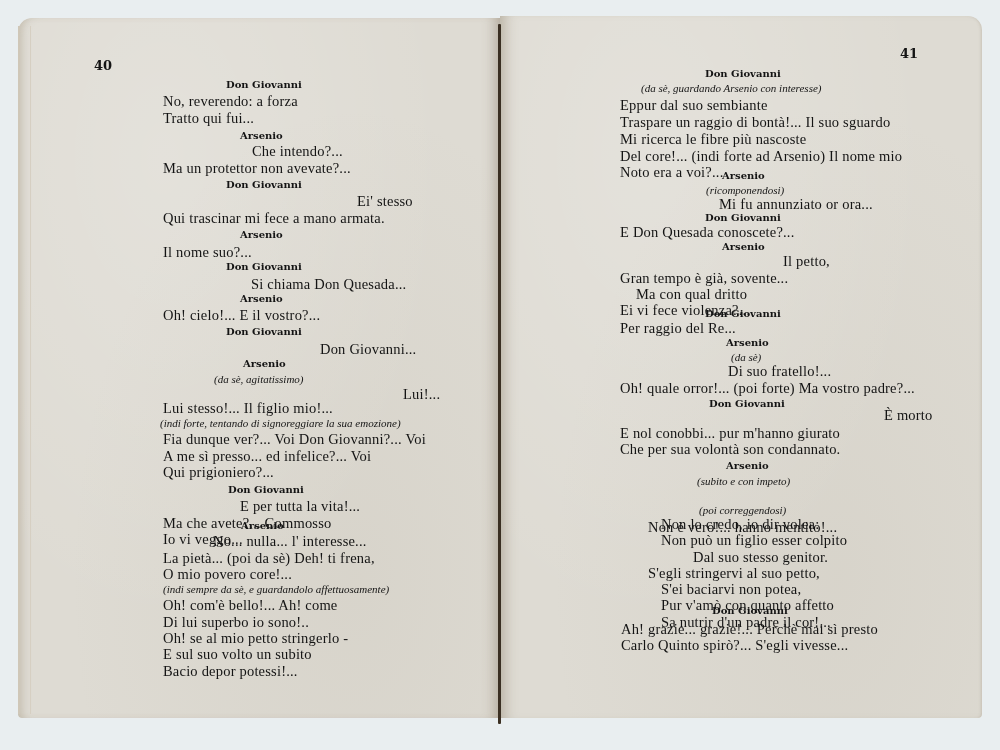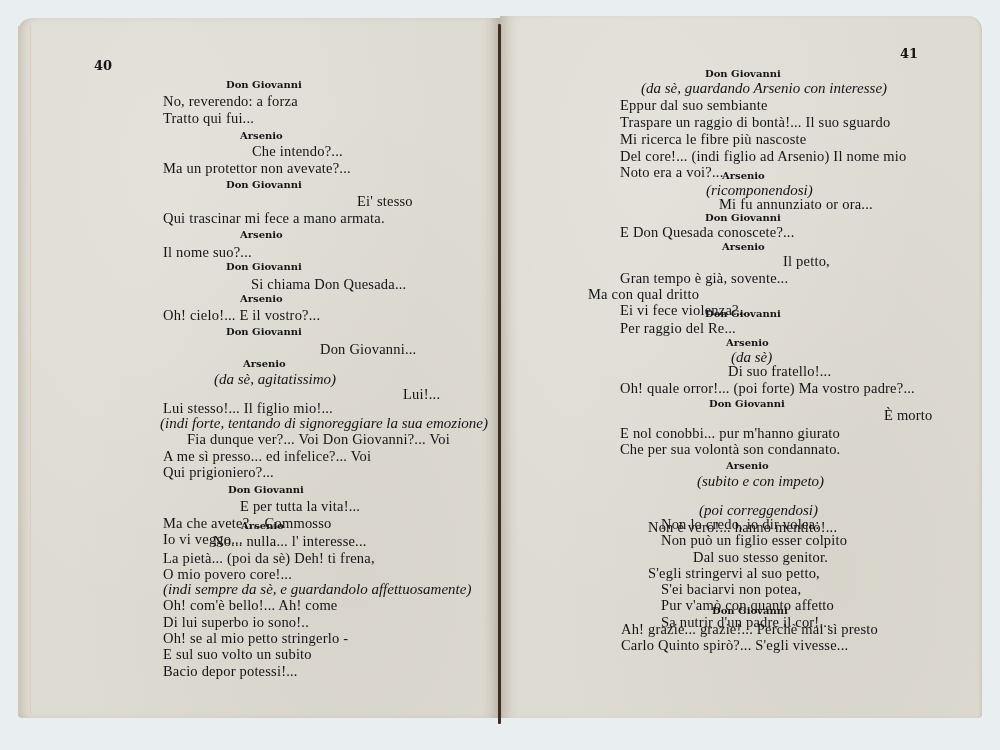--- a/index.html
+++ b/index.html
@@ -47,21 +47,21 @@
       position: absolute;
       font-family: "DejaVu Serif", serif;
       font-weight: bold;
       font-size: 10px;
       line-height: 14px;
       white-space: nowrap;
     }
     .dir {
       position: absolute;
       font-style: italic;
-      font-size: 15px;
+      font-size: 11px;
       line-height: 14px;
       white-space: nowrap;
     }
     .pnum {
       position: absolute;
       font-family: "DejaVu Serif", serif;
       font-weight: bold;
       font-size: 13px;
     }
   </style>
@@ -93,21 +93,21 @@
     <div class="line" style="left: 251px; top: 276px;">Si chiama Don Quesada...</div>
     <div class="speaker" style="left: 240px; top: 292px;">Arsenio</div>
     <div class="line" style="left: 163px; top: 307px;">Oh! cielo!... E il vostro?...</div>
     <div class="speaker" style="left: 226px; top: 325px;">Don Giovanni</div>
     <div class="line" style="left: 320px; top: 341px;">Don Giovanni...</div>
     <div class="speaker" style="left: 243px; top: 357px;">Arsenio</div>
     <div class="dir" style="left: 214px; top: 372px;">(da sè, agitatissimo)</div>
     <div class="line" style="left: 403px; top: 386px;">Lui!...</div>
     <div class="line" style="left: 163px; top: 400px;">Lui stesso!... Il figlio mio!...</div>
     <div class="dir" style="left: 160px; top: 416px;">(indi forte, tentando di signoreggiare la sua emozione)</div>
-    <div class="line" style="left: 163px; top: 431px; margin-left: 24px;">Fia dunque ver?... Voi Don Giovanni?... Voi</div>
+    <div class="line" style="left: 163px; top: 431px;">Fia dunque ver?... Voi Don Giovanni?... Voi</div>
     <div class="line" style="left: 163px; top: 448px;">A me sì presso... ed infelice?... Voi</div>
     <div class="line" style="left: 163px; top: 464px;">Qui prigioniero?...</div>
     <div class="speaker" style="left: 228px; top: 483px;">Don Giovanni</div>
     <div class="line" style="left: 240px; top: 498px;">E per tutta la vita!...</div>
     <div class="line" style="left: 163px; top: 515px;">Ma che avete?... Commosso</div>
     <div class="line" style="left: 163px; top: 531px;">Io vi veggo...</div>
     <div class="speaker" style="left: 241px; top: 519px;">Arsenio</div>
     <div class="line" style="left: 213px; top: 533px;">No... nulla... l' interesse...</div>
     <div class="line" style="left: 163px; top: 550px;">La pietà... (poi da sè) Deh! ti frena,</div>
     <div class="line" style="left: 163px; top: 566px;">O mio povero core!...</div>
@@ -117,31 +117,31 @@
     <div class="line" style="left: 163px; top: 630px;">Oh! se al mio petto stringerlo -</div>
     <div class="line" style="left: 163px; top: 646px;">E sul suo volto un subito</div>
     <div class="line" style="left: 163px; top: 663px;">Bacio depor potessi!...</div>
   </div>
 <div id="right-text">
     <div class="speaker" style="left: 705px; top: 67px;">Don Giovanni</div>
     <div class="dir" style="left: 641px; top: 81px;">(da sè, guardando Arsenio con interesse)</div>
     <div class="line" style="left: 620px; top: 97px;">Eppur dal suo sembiante</div>
     <div class="line" style="left: 620px; top: 114px;">Traspare un raggio di bontà!... Il suo sguardo</div>
     <div class="line" style="left: 620px; top: 131px;">Mi ricerca le fibre più nascoste</div>
-    <div class="line" style="left: 620px; top: 148px;">Del core!... (indi figlio ad Arsenio) Il nome mio</div>
+    <div class="line" style="left: 620px; top: 148px;">Del core!... (indi forte ad Arsenio) Il nome mio</div>
     <div class="line" style="left: 620px; top: 164px;">Noto era a voi?...</div>
     <div class="speaker" style="left: 722px; top: 169px;">Arsenio</div>
     <div class="dir" style="left: 706px; top: 183px;">(ricomponendosi)</div>
     <div class="line" style="left: 719px; top: 196px;">Mi fu annunziato or ora...</div>
     <div class="speaker" style="left: 705px; top: 211px;">Don Giovanni</div>
     <div class="line" style="left: 620px; top: 224px;">E Don Quesada conoscete?...</div>
     <div class="speaker" style="left: 722px; top: 240px;">Arsenio</div>
     <div class="line" style="left: 783px; top: 253px;">Il petto,</div>
     <div class="line" style="left: 620px; top: 270px;">Gran tempo è già, sovente...</div>
-    <div class="line" style="left: 588px; top: 286px; text-align: center;">Ma con qual dritto</div>
+    <div class="line" style="left: 636px; top: 286px; text-align: center;">Ma con qual dritto</div>
     <div class="line" style="left: 620px; top: 302px;">Ei vi fece violenza?...</div>
     <div class="speaker" style="left: 705px; top: 307px;">Don Giovanni</div>
     <div class="line" style="left: 620px; top: 320px;">Per raggio del Re...</div>
     <div class="speaker" style="left: 726px; top: 336px;">Arsenio</div>
     <div class="dir" style="left: 731px; top: 350px;">(da sè)</div>
     <div class="line" style="left: 728px; top: 363px;">Di suo fratello!...</div>
     <div class="line" style="left: 620px; top: 380px;">Oh! quale orror!... (poi forte) Ma vostro padre?...</div>
     <div class="speaker" style="left: 709px; top: 397px;">Don Giovanni</div>
     <div class="line" style="left: 884px; top: 407px;">È morto</div>
     <div class="line" style="left: 620px; top: 425px;">E nol conobbi... pur m'hanno giurato</div>

